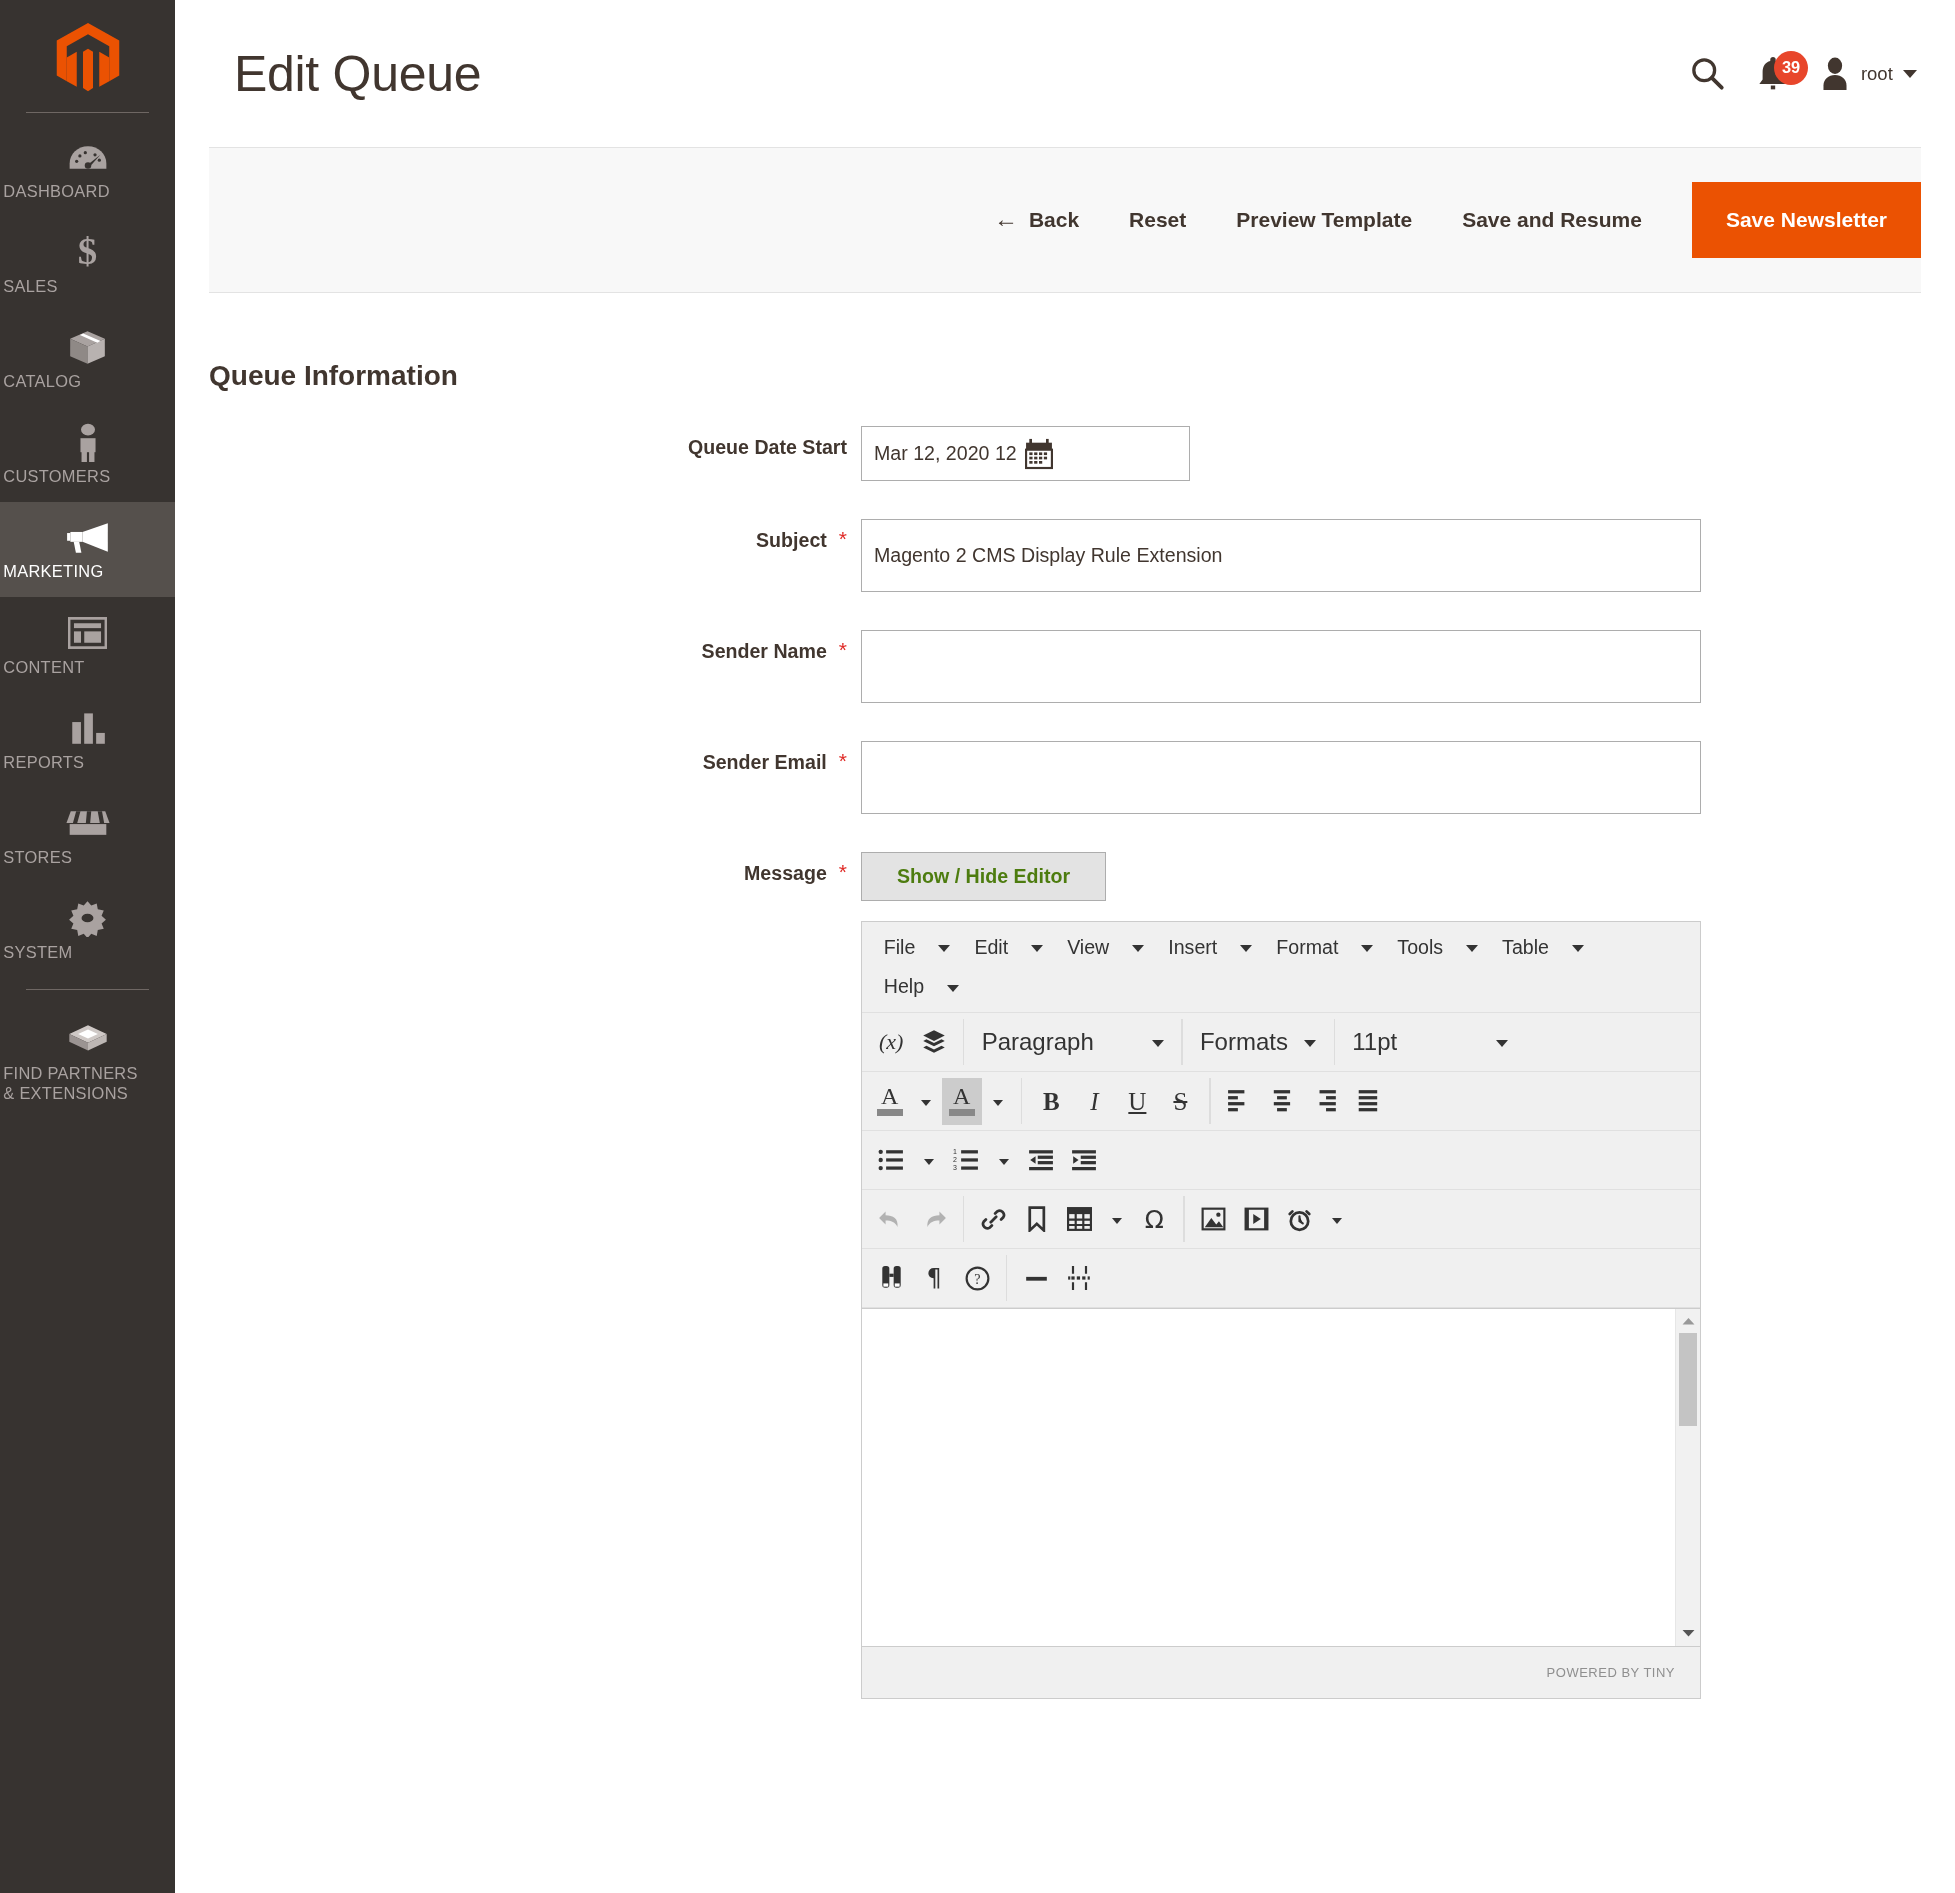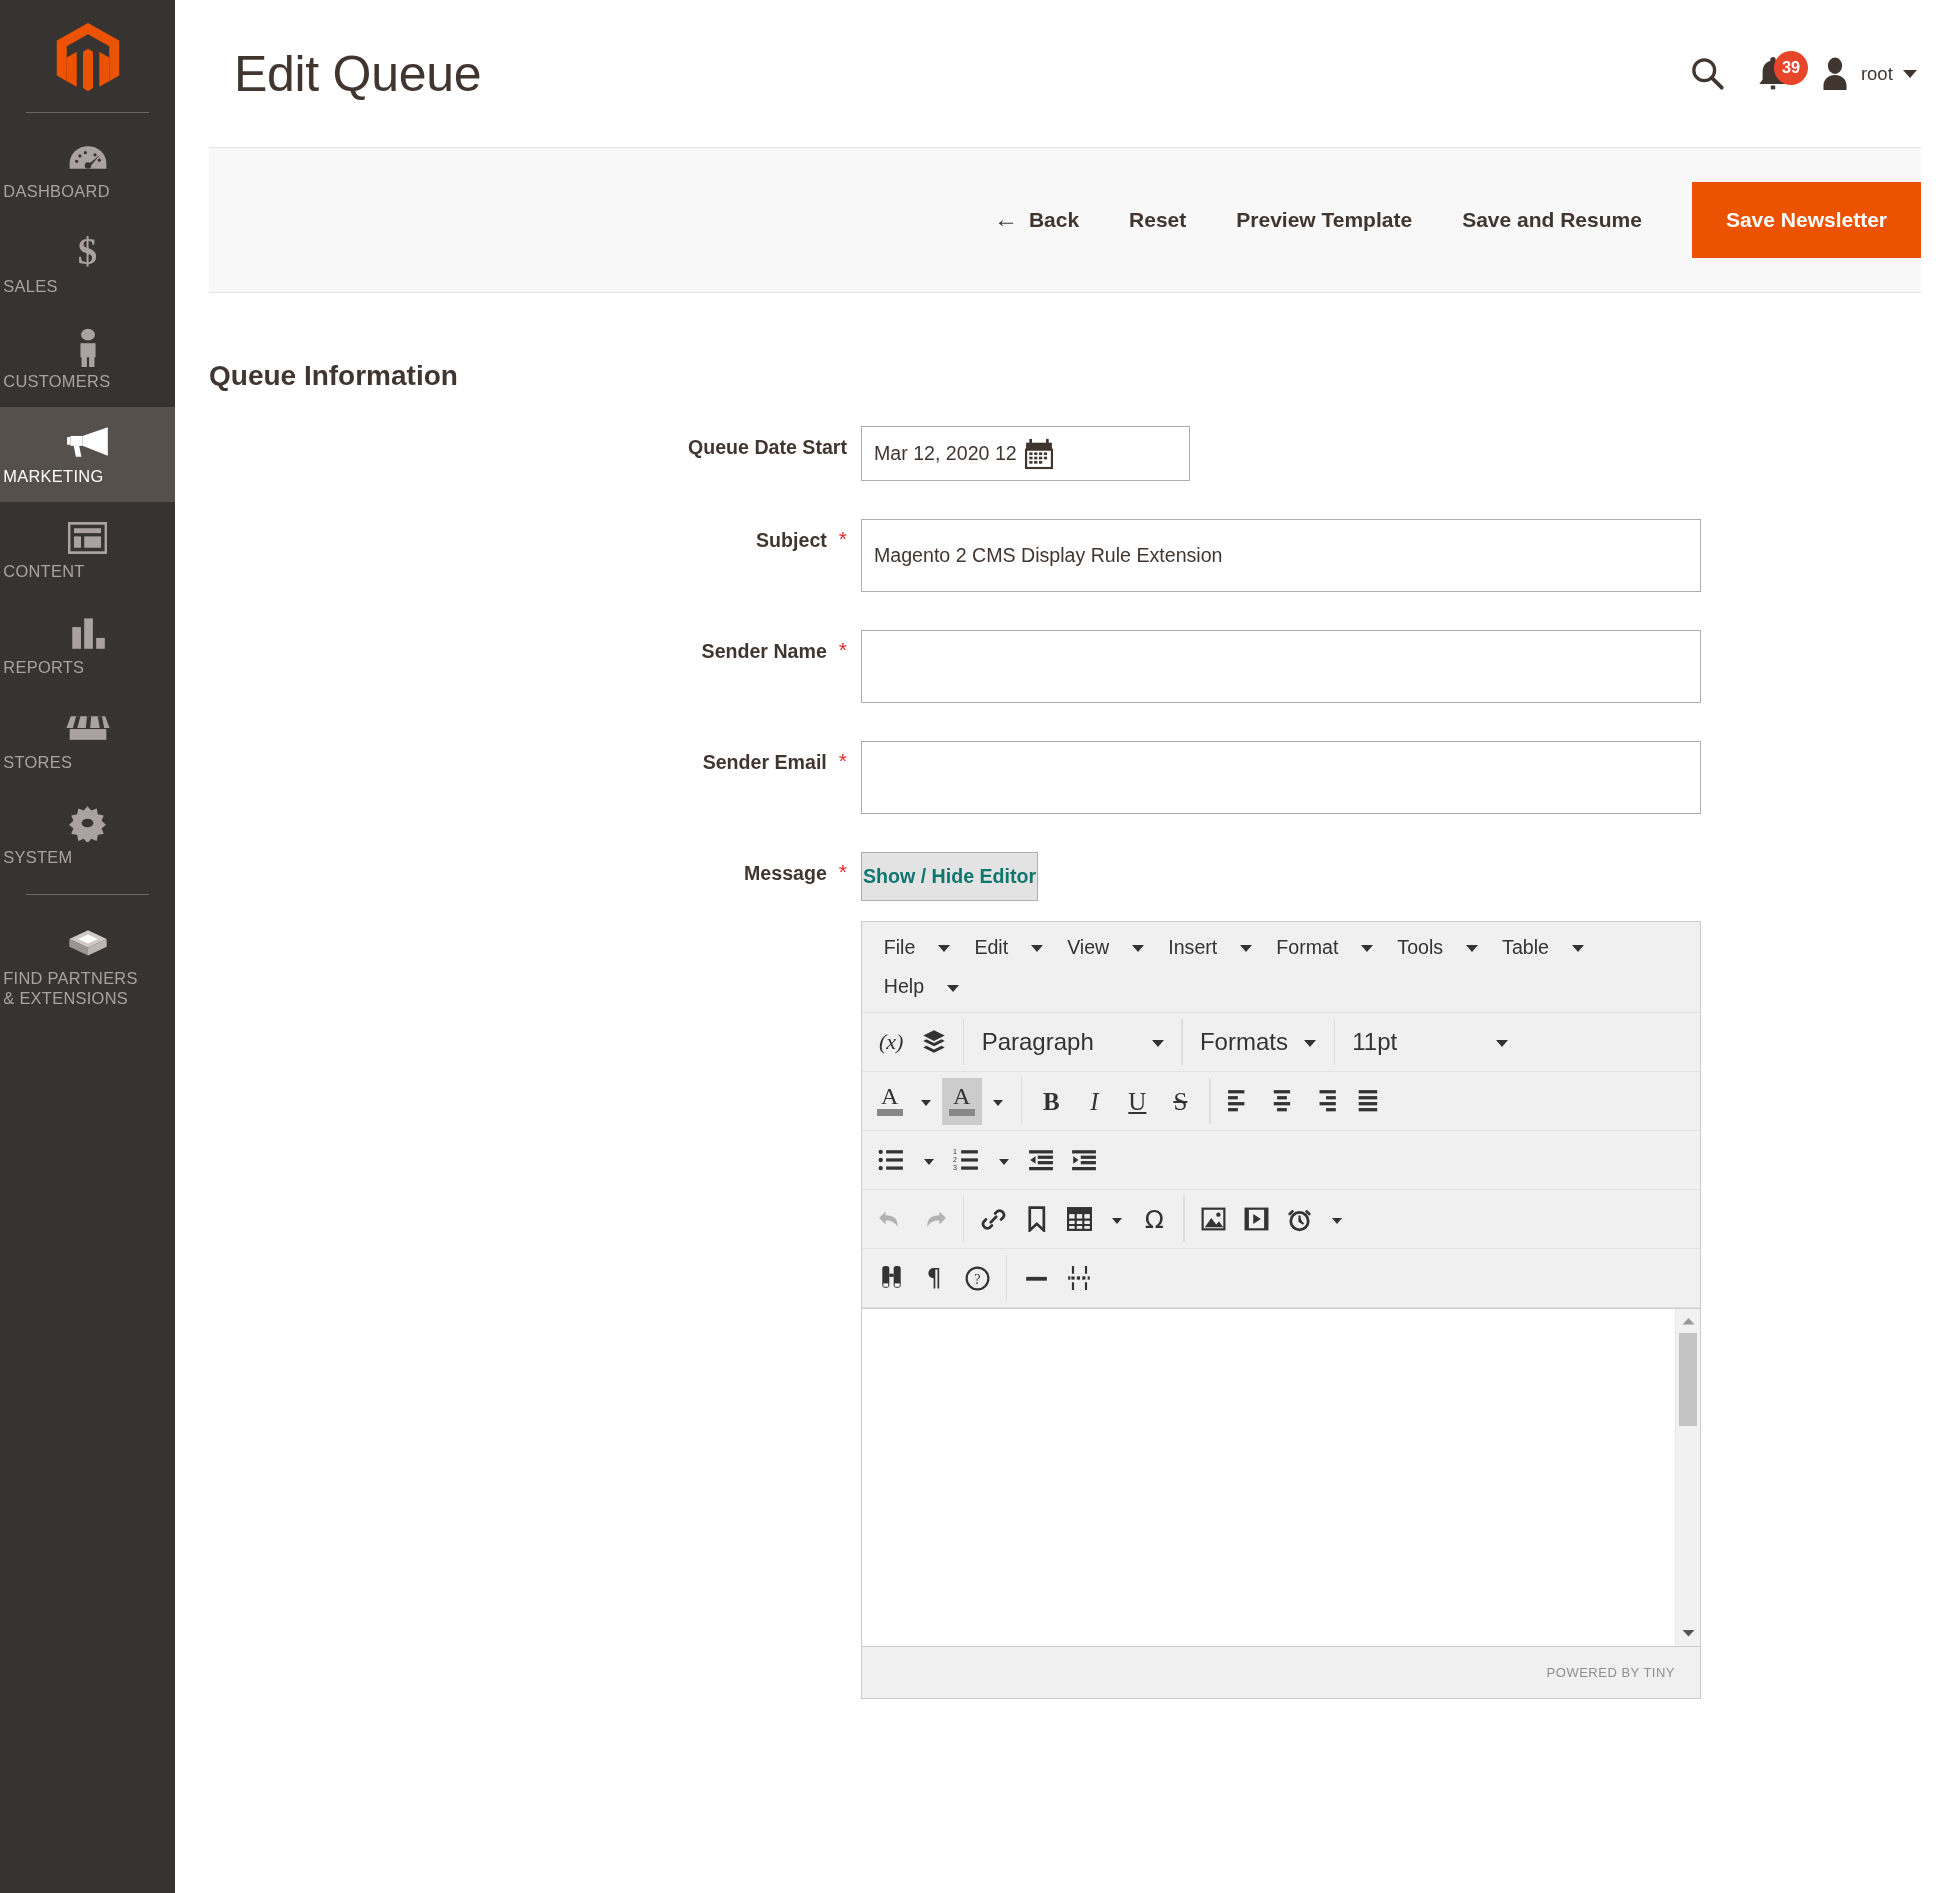--- a/index.html
+++ b/index.html
@@ -155,22 +155,22 @@
     background: #ffffff;
     font-size: 19.6px; color: #41362f;
     padding: 0 12px;
     font-family: "Liberation Sans", sans-serif;
   }
   .txt-input::placeholder { color: #9a9a9a; }
 
   .toggle-editor-btn {
     background: #e3e3e3;
     border: 1.1px solid #adadad;
-    font-size: 19.6px; color: #0f766e; font-weight: 700;
-    padding: 12px 1px;
+    font-size: 19.6px; color: #4d7c0f; font-weight: 700;
+    padding: 12px 35px;
     cursor: pointer;
     font-family: "Liberation Sans", sans-serif;
   }
 
   
   .mce {
     margin-top: 19.6px;
     width: 840px;
     border: 1.1px solid #cccccc;
     background: #f0f0f0;
@@ -307,20 +307,31 @@
 
     <div class="sb-item">
       <div class="sb-icon">
         <svg width="27" height="38" viewBox="0 0 50 70">
           <text x="25" y="58" font-size="72" font-family="Liberation Serif, serif" font-weight="bold" fill="#a9a2a0" text-anchor="middle">$</text>
         </svg>
       </div>
       <div class="sb-label">SALES</div>
     </div>
 
+    <div class="sb-item">
+      <div class="sb-icon">
+        <svg width="39" height="35" viewBox="0 0 72 64">
+          <path fill="#a9a2a0" d="M36 2 4 16l32 14 32-14z"></path>
+          <path fill="#8f8986" d="M4 16v32l32 14V30z"></path>
+          <path fill="#b8b2b0" d="M68 16v32L36 62V30z"></path>
+          <path fill="#ffffff" d="M22 9 54 23l6-3L28 6z"></path>
+        </svg>
+      </div>
+      <div class="sb-label">CATALOG</div>
+    </div>
 
     <div class="sb-item">
       <div class="sb-icon">
         <svg width="28" height="39" viewBox="0 0 52 72">
           <ellipse cx="26" cy="12" rx="13" ry="11" fill="#a9a2a0"></ellipse>
           <path fill="#a9a2a0" d="M12 28h28v26H12z"></path>
           <path fill="#a9a2a0" d="M14 52h10v20H14zM28 52h10v20H28z"></path>
         </svg>
       </div>
       <div class="sb-label">CUSTOMERS</div>

